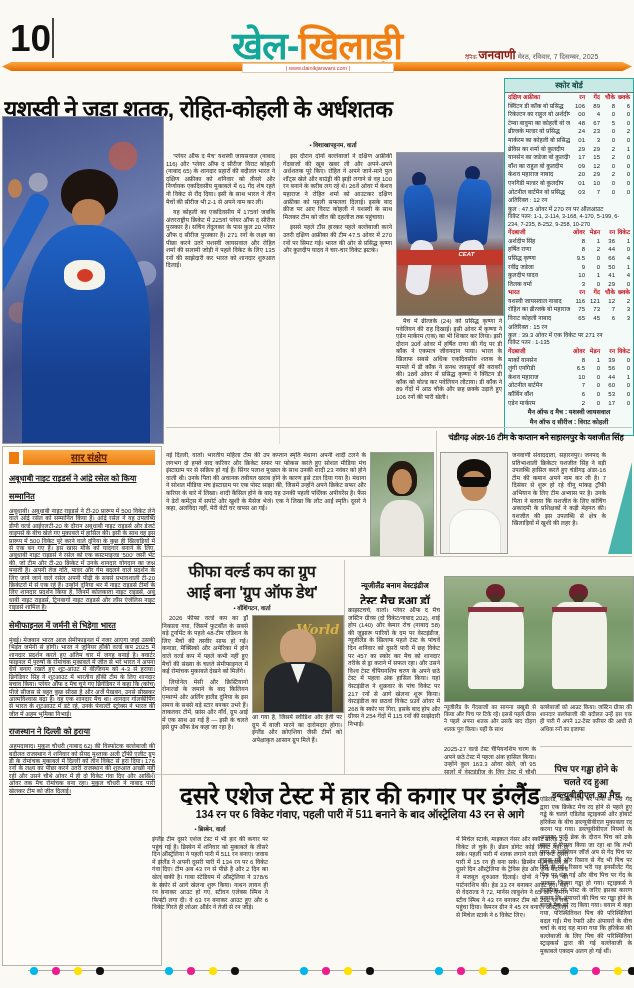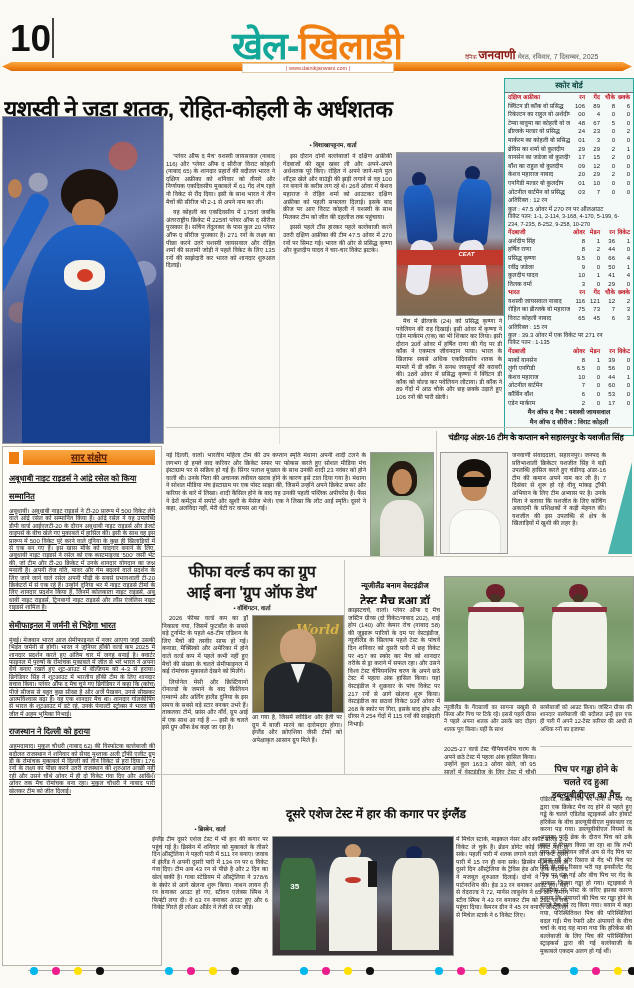--- a/index.html
+++ b/index.html
@@ -510,40 +510,31 @@
     <div>पिच पर गड्ढा होने के</div>
     <div>चलते रद हुआ</div>
     <div>डब्ल्यूबीबीएल का मैच</div>
   </div>
   <div class="abs body clip" style="left:540px;top:796px;width:92px;height:160px;">
     <span>एडिलेड, वार्ता। पिच पर पानी से भरी गेंद द्वारा एक क्रिकेट मैच रद होने से पहले हुए गड्ढे के चलते एडिलेड स्ट्राइकर्स और होबार्ट हरिकेंस के बीच डब्ल्यूबीबीएल मुकाबला रद करना पड़ गया। डब्ल्यूबीबीएल नियमों के अनुसार पारी ब्रेक के दौरान पिच को ढके कवर से रिसाव किया जा रहा था कि तभी पास के पवेलियन जॉर्ज अप से गेंद पिच पर लुढ़क गई और रिसाव से गेंद भी पिच पर रिस ही गई। रिसाव भरी यह इनसीलेंट गेंद पिच पर धंस गई और बीच पिच पर गेंद के आकार जितना गड्ढा हो गया। स्ट्राइकर्स ने इंस्टाग्राम पर पोस्ट के जरिए इसका कारण बताया कि अंपायरों की पिच पर गड्ढा होने के चलते मैच को रद किया गया। बयान में कहा गया, परिस्थितिवश पिच की परिस्थितियां बदल गईं। मैच रेफरी और अंपायरों के बीच चर्चा के बाद यह माना गया कि हरिकेंस की बल्लेबाजी के लिए पिच की परिस्थितियां स्ट्राइकर्स द्वारा की गई बल्लेबाजी के मुकाबले एकदम अलग हो गई थीं।</span>
   </div>
   <div class="abs rule-v" style="left:572px;top:796px;height:0;"></div>
 
   <div class="abs rule-h" style="left:150px;top:774px;width:420px;"></div>
-  <div class="abs sec-hl clip" style="left:166px;top:778px;width:420px;height:27px;font-size:12px;margin-top:27px;">
+  <div class="abs sec-hl clip" style="left:150px;top:778px;width:420px;height:27px;font-size:24px;">
     <span>दूसरे एशेज टेस्ट में हार की कगार पर इंग्लैंड</span>
+  </div>
+  <div class="abs sec-hl clip" style="left:150px;top:807px;width:420px;height:15px;font-size:10.6px;">
+    <span>134 रन पर 6 विकेट गंवाए, पहली पारी में 511 बनाने के बाद ऑस्ट्रेलिया 43 रन से आगे</span>
   </div>
   <div class="abs byline" style="left:152px;top:825px;width:116px;">
     <span>• ब्रिस्बेन, वार्ता</span>
   </div>
   <div class="abs body clip" style="left:152px;top:836px;width:116px;height:126px;">
     <span>इंग्लैंड टीम दूसरे एशेज टेस्ट में भी हार की कगार पर पहुंच गई है। ब्रिस्बेन में शनिवार को मुकाबले के तीसरे दिन ऑस्ट्रेलिया ने पहली पारी में 511 रन बनाए। जवाब में इंग्लैंड ने अपनी दूसरी पारी में 134 रन पर 6 विकेट गंवा दिए। टीम अब 43 रन से पीछे है और 2 दिन का खेल बाकी है। गाबा स्टेडियम में ऑस्ट्रेलिया ने 378/6 के स्कोर से आगे खेलना शुरू किया। नाथन लायन ही रन बनाकर आउट हो गए, स्टीवन एलेक्स स्मिथ ने फिफ्टी लगा दी। वे 63 रन बनाकर आउट हुए और 6 विकेट गिरते ही लोअर ऑर्डर ने तेजी से रन जोड़े।</span>
-  </div>
-  <div class="ph" style="left:272px;top:836px;width:180px;height:118px;
-       background:linear-gradient(180deg,#2e3440 0%,#3a4150 28%,#6b6f7a 52%,#4a4145 74%,#3a3336 100%);">
-    <div class="s" style="top:18%;left:4%;width:20%;height:78%;background:#3f6d42;border-radius:20% 20% 0 0;">
-      <span style="position:absolute;top:26%;left:28%;color:#fff;font-size:8px;font-weight:700;">35</span>
-    </div>
-    <div class="s" style="top:6%;left:40%;width:9%;height:13%;background:#c99b72;border-radius:50%;"></div>
-    <div class="s" style="top:17%;left:31%;width:27%;height:80%;background:#f0efe8;border-radius:22% 22% 0 0;"></div>
-    <div class="s" style="top:34%;left:40%;width:9%;height:5%;background:#c0392b;border-radius:50%;"></div>
-    <div class="s" style="top:20%;left:53%;width:5%;height:22%;background:#1a1a1a;"></div>
-    <div class="s" style="top:8%;left:74%;width:9%;height:12%;background:#16254f;border-radius:50%;"></div>
-    <div class="s" style="top:18%;left:66%;width:26%;height:78%;background:#eceade;border-radius:22% 22% 0 0;"></div>
   </div>
   <div class="abs body clip" style="left:456px;top:836px;width:112px;height:126px;">
     <span>में मिचेल स्टार्क, माइकल नेसर और स्कॉट बोलैंड 2-2 विकेट ले चुके हैं। ब्रेंडन डोगेट कोई विकेट नहीं ले सके। पहली पारी में शतक लगाने वाले जो रूट दूसरी पारी में 15 रन ही बना सके। ब्रिस्बेन में मुकाबले के दूसरे दिन ऑस्ट्रेलिया के ट्रैविस हेड और जैक वेदराल्ड ने मजबूत शुरुआत दिलाई। दोनों ने 77 रन की पार्टनरशिप की। हेड 33 रन बनाकर आउट हुए। यहां से वेदराल्ड ने 72, मार्नस लाबुशेन ने 65 और कैमरन स्टीव स्मिथ ने 43 रन बनाकर टीम को 292 रन तक पहुंचा दिया। कैमरन ग्रीन ने 45 रन बनाए। ऑस्ट्रेलिया से मिचेल स्टार्क ने 6 विकेट लिए।</span>
   </div>
 
   <div class="abs" style="left:28px;top:970px;width:604px;height:1px;background:#aaa;"></div>
   <div class="abs" style="left:28px;top:970px;width:604px;height:1px;">
     <div class="dot" style="left:2px;background:#00b7eb;"></div>
     <div class="dot" style="left:24px;background:#ec1e8d;"></div>
     <div class="dot" style="left:46px;background:#ffe000;"></div>

